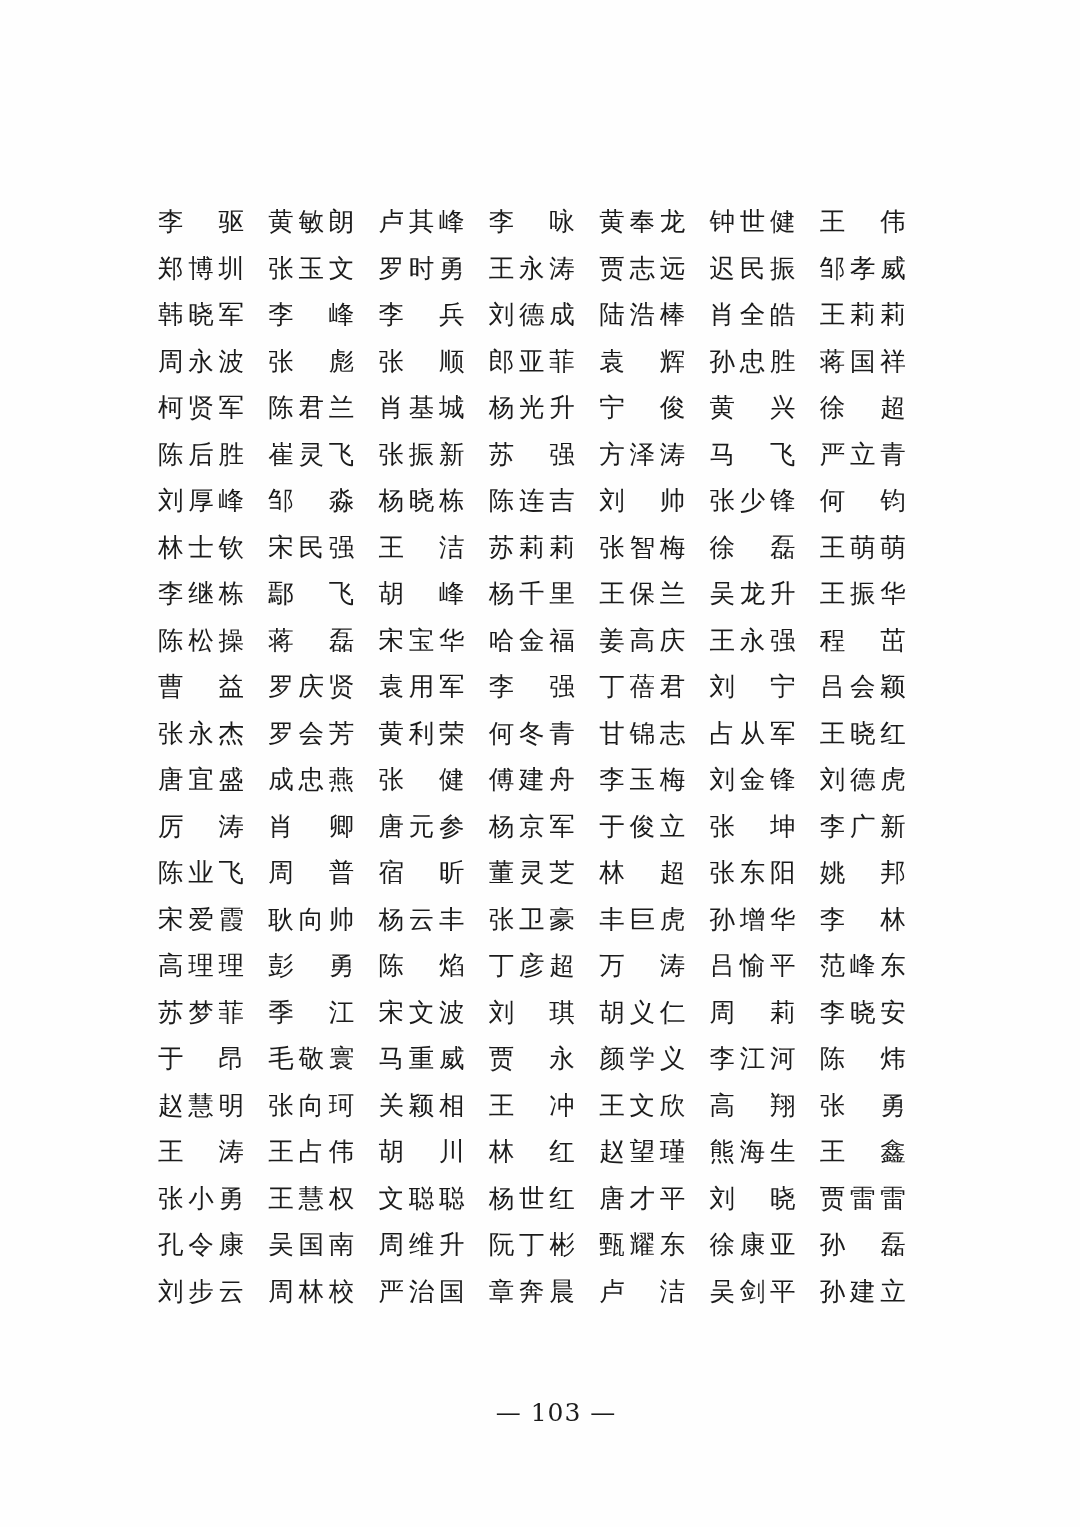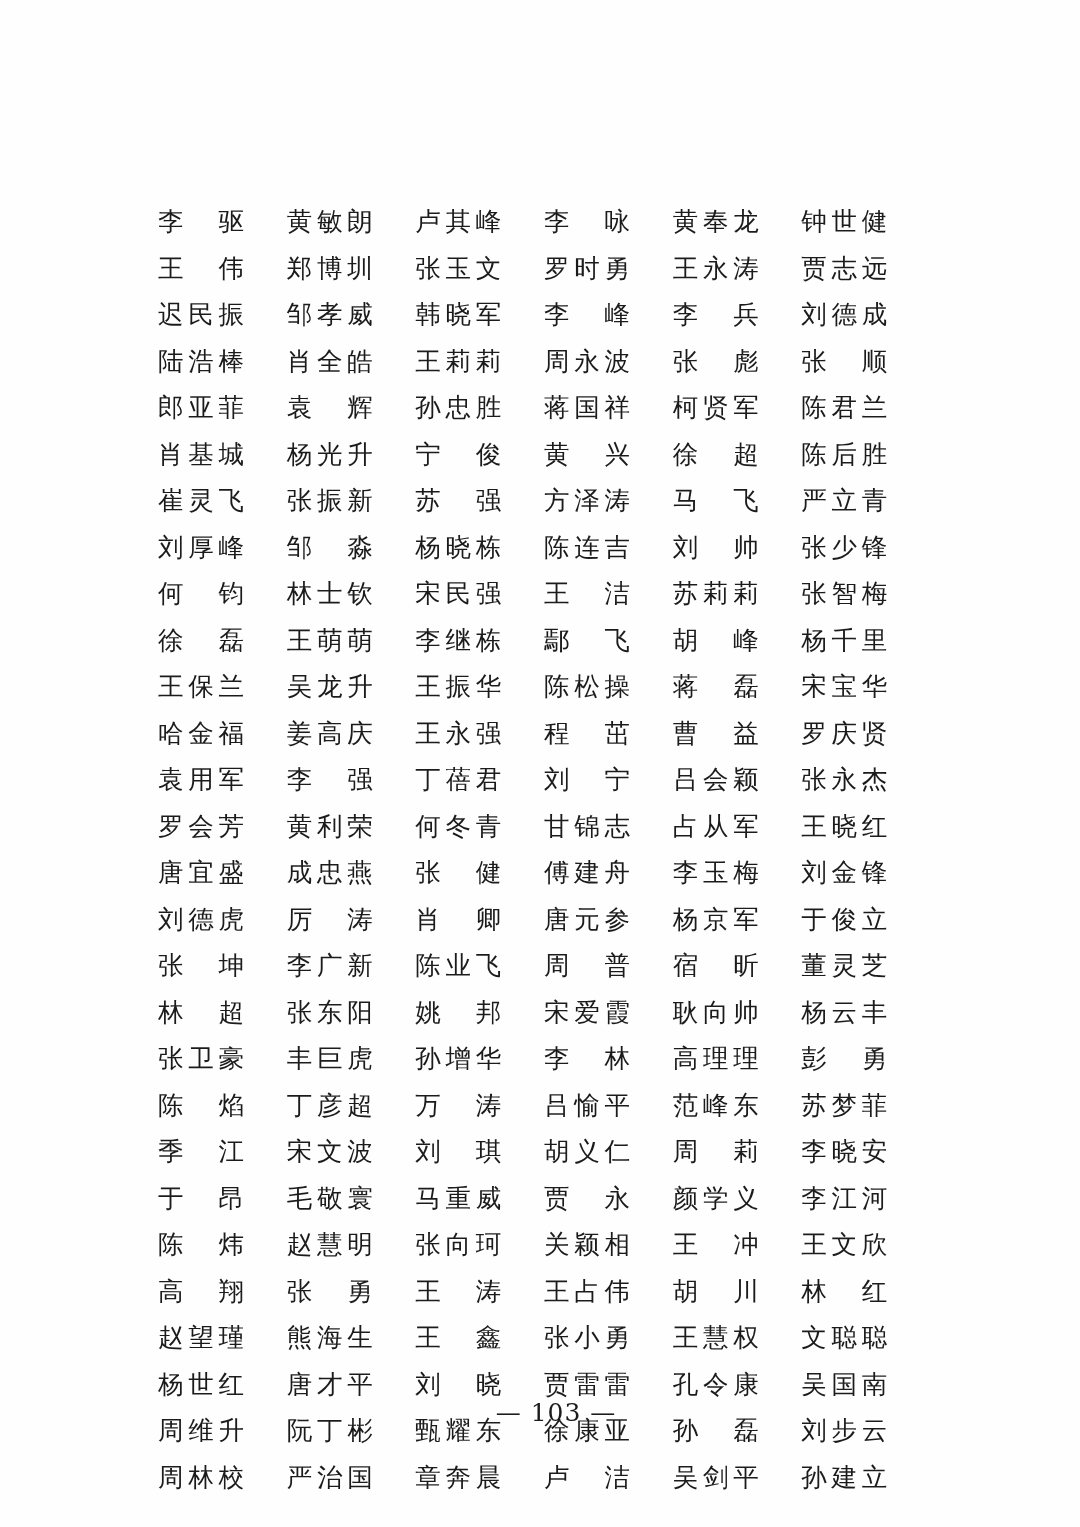--- a/index.html
+++ b/index.html
@@ -25,21 +25,21 @@
     background: #fefefe;
   }
 
   
   #name-grid {
     position: absolute;
     left: 158px;
     top: 198px;
     width: 772px;
     display: grid;
-    grid-template-columns: repeat(6, 1fr);
+    grid-template-columns: repeat(7, 1fr);
     grid-auto-rows: 46.5px;
     text-decoration: underline;
   }
 
   .name-cell {
     font-family: "DejaVu Serif", "Liberation Serif", serif;
     font-size: 25.5px;
     line-height: 46.5px;
     color: #1b1b1b;
     letter-spacing: 0;

